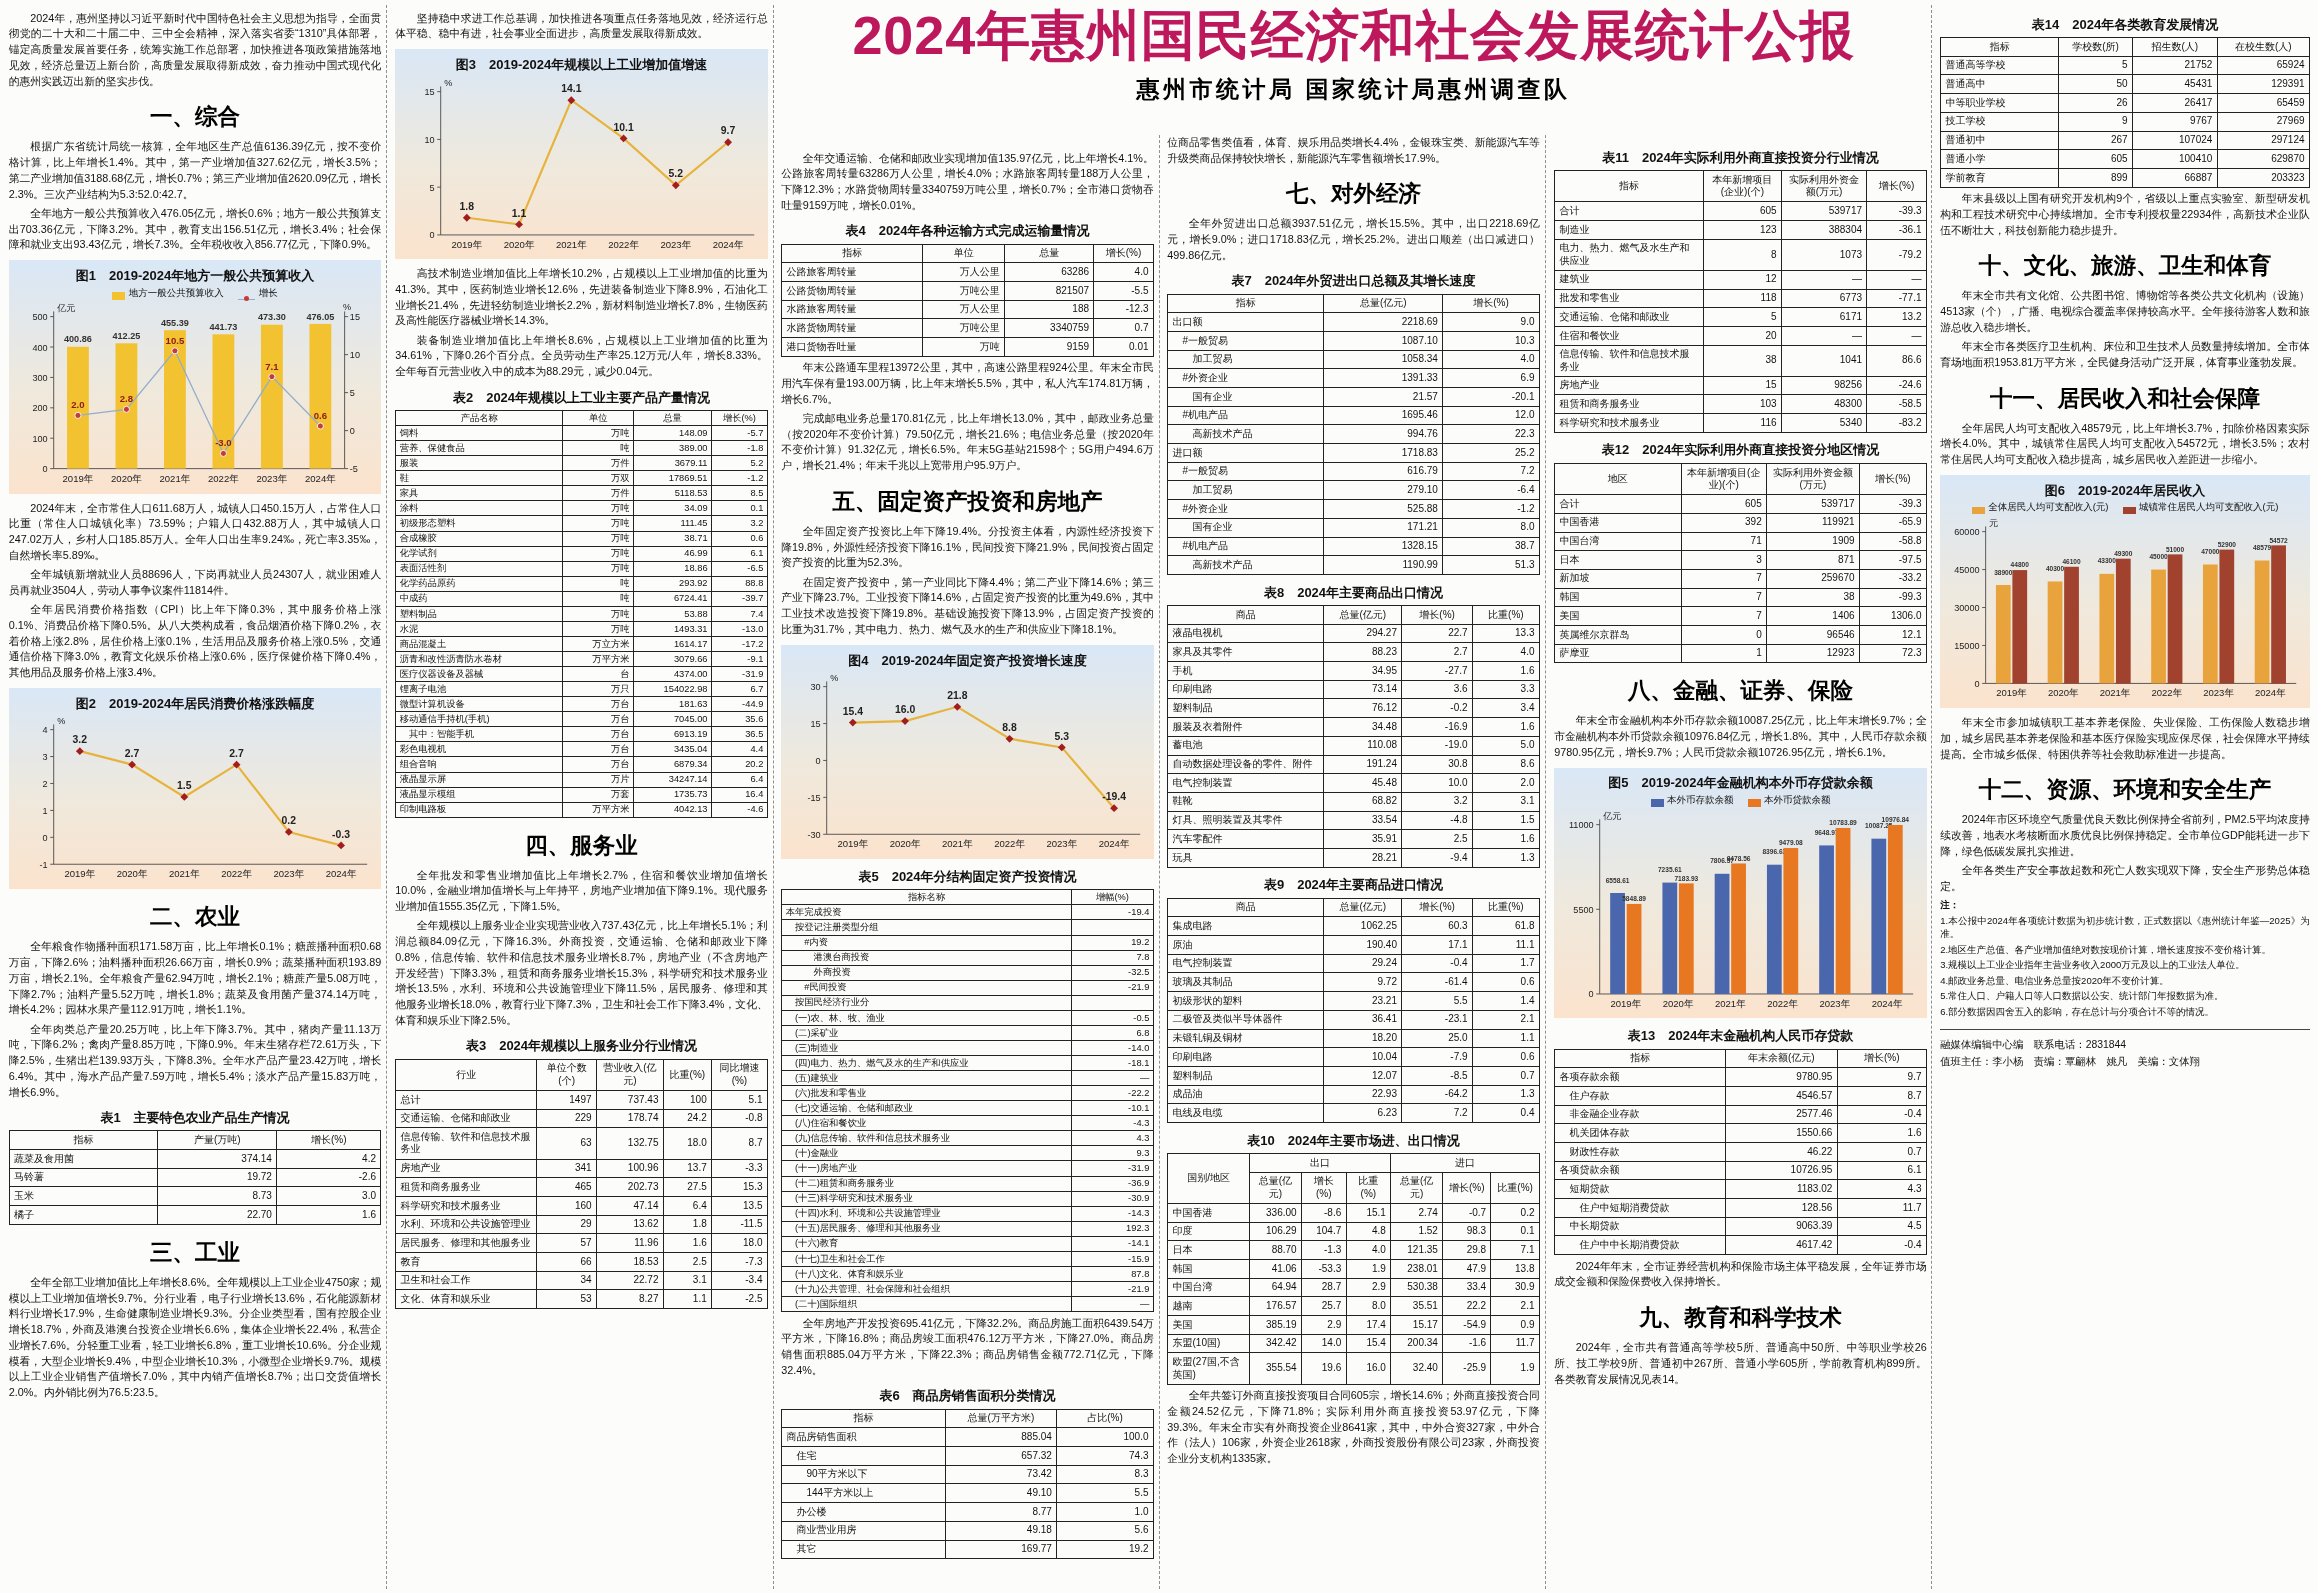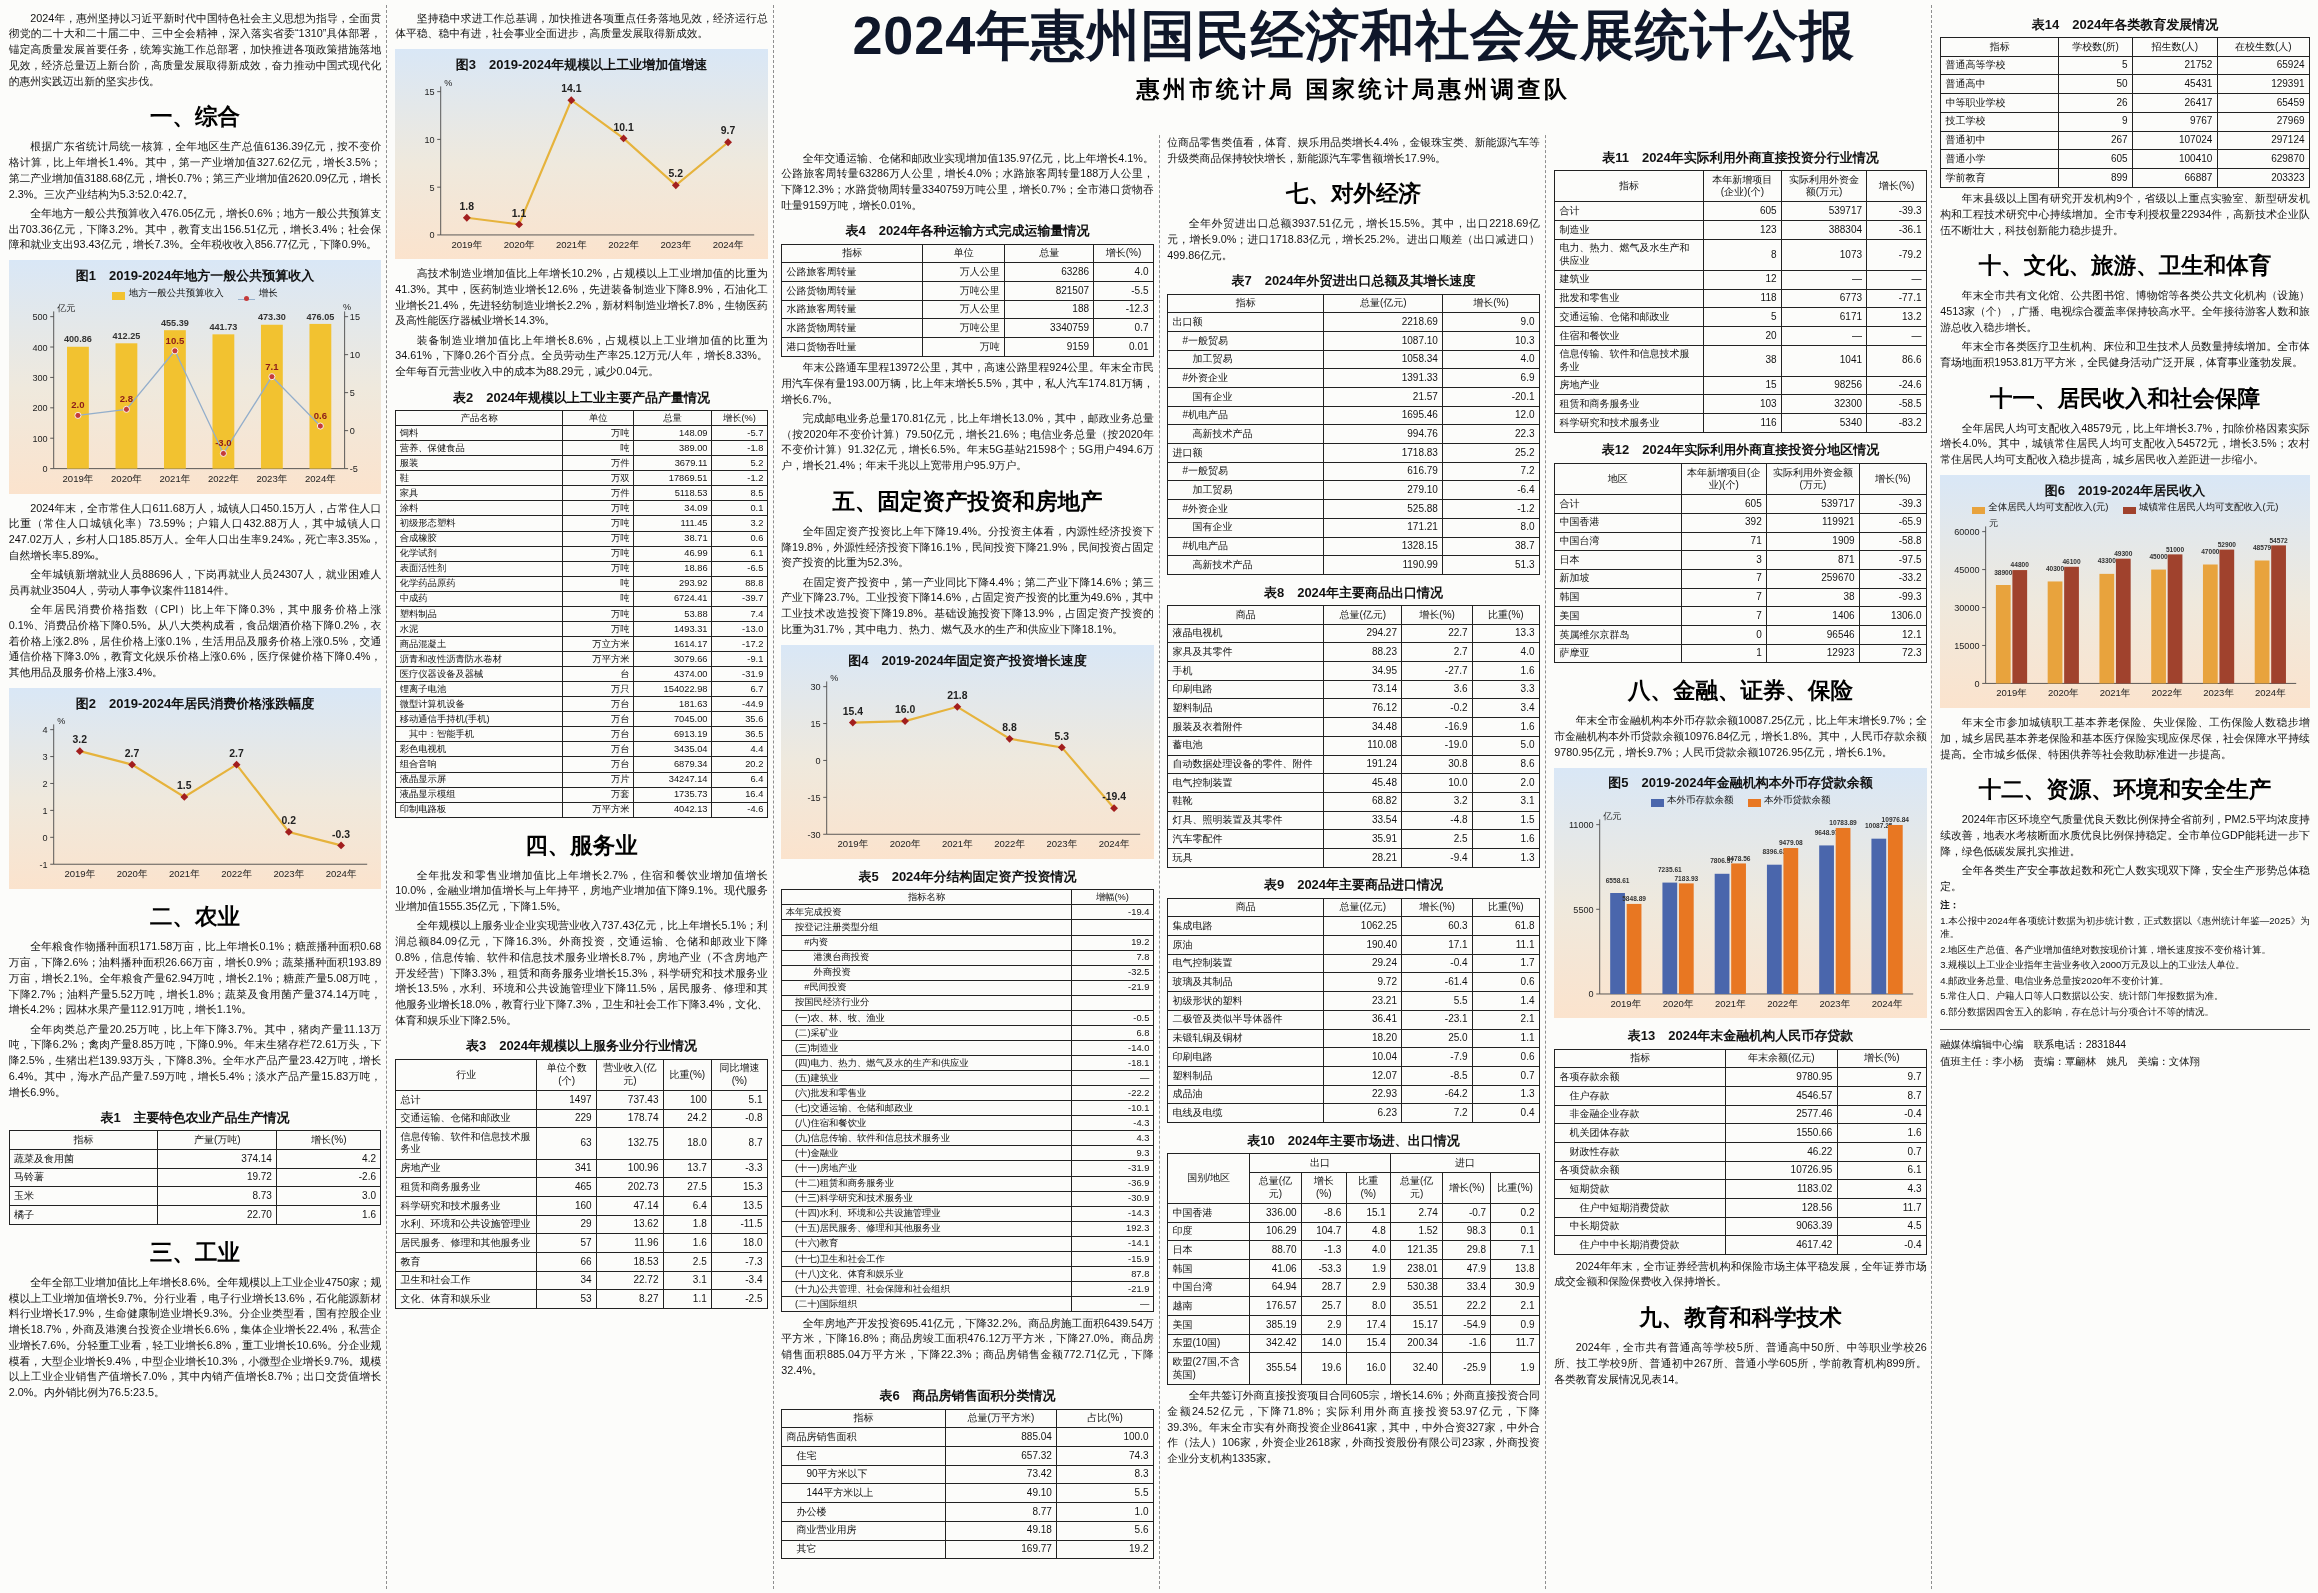--- a/index.html
+++ b/index.html
@@ -8,21 +8,21 @@
   svg text{font-family:"Liberation Sans","DejaVu Sans",sans-serif;}
   .vsep{position:absolute;top:5.2px;bottom:5.2px;width:0;border-left:0.9px dashed #8f8f8f;}
   .col{position:absolute;top:0;height:1594px;overflow:hidden;padding:7px 5.2px;box-sizing:border-box;}
   #col1{left:3.5px;width:383px;}
   #col2{left:390px;width:383px;}
   #col3{left:776px;width:383px;padding-top:147px;}
   #col4{left:1162px;width:383px;padding-top:69px;}
   #col5{left:1549px;width:383px;padding-top:140px;}
   #col6{left:1935px;width:380px;}
   .masthead{position:absolute;left:776px;top:0;width:1155px;height:135px;background:#fcfcfa;z-index:6;text-align:center;}
-  .masthead .title{font-size:54px;font-weight:900;letter-spacing:0.9px;margin-top:7px;line-height:1.05;color:#0f172a;}
+  .masthead .title{font-size:54px;font-weight:900;letter-spacing:0.9px;margin-top:7px;line-height:1.05;color:#be185d;}
   .masthead .subtitle{font-size:23px;font-weight:700;letter-spacing:3.5px;margin-top:10.4px;color:#000;}
   .para{font-size:10.8px;line-height:1.46;text-align:justify;text-indent:2em;margin:3.5px 0;}
   .sec{font-size:22.5px;font-weight:800;text-align:center;margin:12px 0 7px;color:#000;}
   .table-title{font-size:13px;font-weight:700;text-align:center;margin:8.6px 0 3.5px;}
   table{width:100%;border-collapse:collapse;table-layout:fixed;}
   th,td{border:0.9px solid #222;font-size:10px;padding:2.6px 4.3px;line-height:1.25;word-break:break-all;}
   th{text-align:center;font-weight:400;}
   td.c-l{text-align:left;white-space:pre-wrap;}
   td.c-r{text-align:right;}
   .compact th,.compact td{font-size:9.3px;padding:1.7px 3.5px;line-height:1.15;}
@@ -1297,21 +1297,21 @@
             </tr>
             <tr>
               <td class="c-l">房地产业</td>
               <td class="c-r">15</td>
               <td class="c-r">98256</td>
               <td class="c-r">-24.6</td>
             </tr>
             <tr>
               <td class="c-l">租赁和商务服务业</td>
               <td class="c-r">103</td>
-              <td class="c-r">32300</td>
+              <td class="c-r">48300</td>
               <td class="c-r">-58.5</td>
             </tr>
             <tr>
               <td class="c-l">科学研究和技术服务业</td>
               <td class="c-r">116</td>
               <td class="c-r">5340</td>
               <td class="c-r">-83.2</td>
             </tr>
           </tbody>
         </table>

